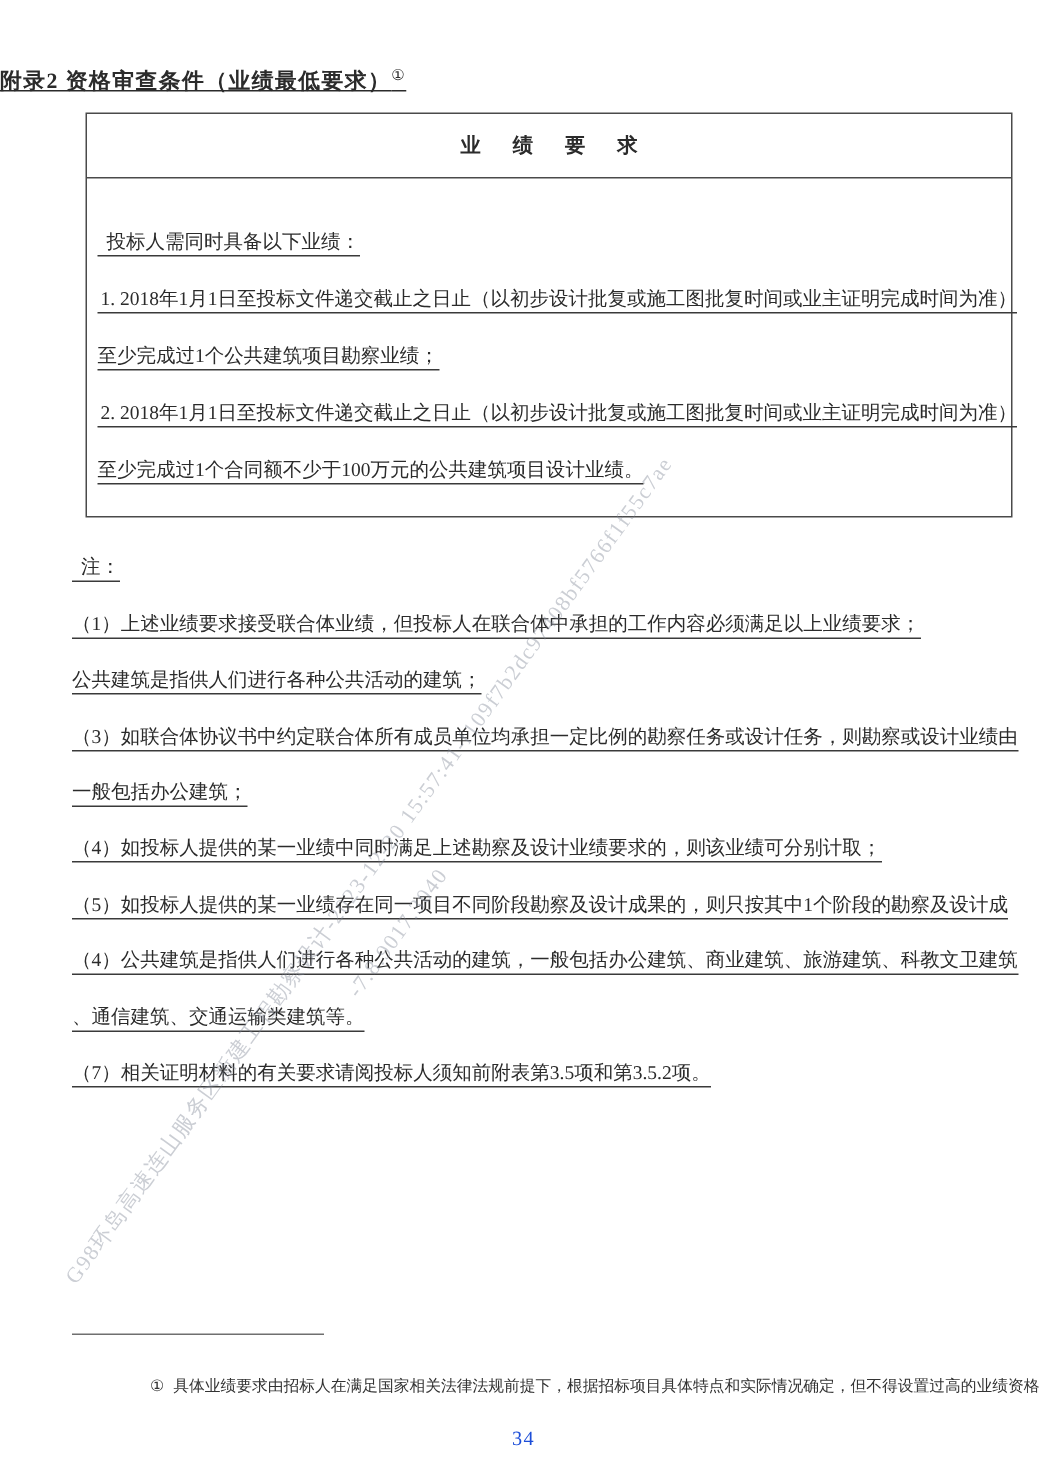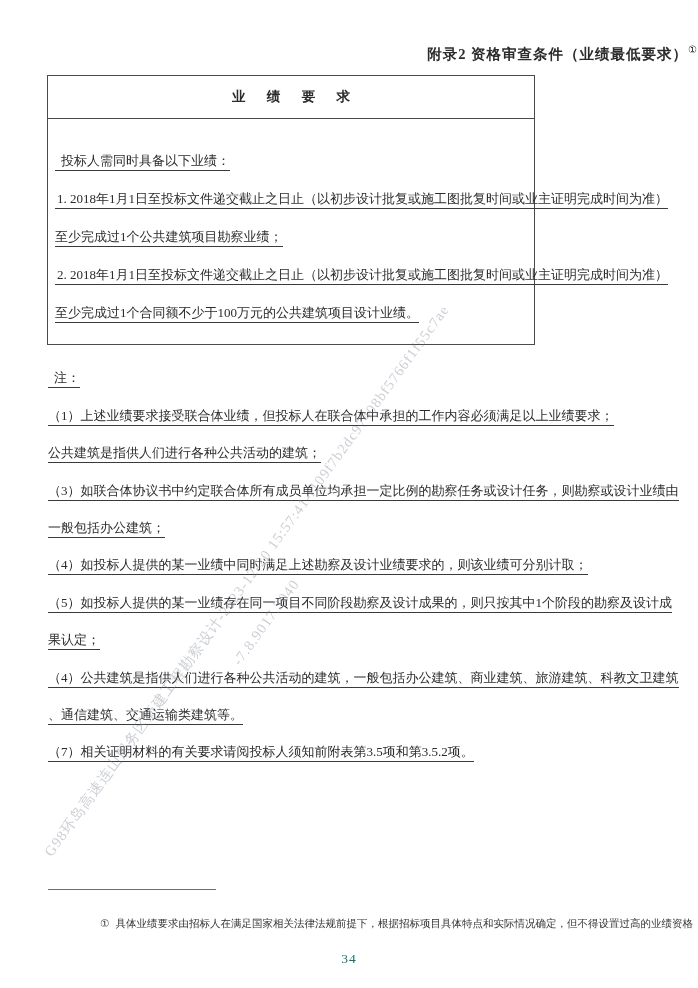--- a/index.html
+++ b/index.html
@@ -6,27 +6,28 @@
   html,body { width:698px; height:988px; }
   body {
     position:relative;
     background:#ffffff;
     font-family:"Liberation Serif","DejaVu Serif",serif;
     color:#2b2b2b;
     overflow:hidden;
   }
   .title {
     position:absolute; top:44px; left:0; width:100%;
-    text-align:right; font-size:14.5px; font-weight:bold;
+    text-align:left; font-size:14.5px; font-weight:bold;
     letter-spacing:1px;
+    text-decoration:underline;
   }
   .title sup { font-size:10px; font-weight:normal; }
 
   .qtable {
-    position:absolute; left:47px; top:75px; width:488px; height:270px;
+    position:absolute; left:57px; top:75px; width:618px; height:270px;
     border:1.5px solid #4a4a4a;
   }
   .qtable-header {
     height:43px; border-bottom:1.5px solid #4a4a4a;
     display:flex; align-items:center; justify-content:center;
     font-weight:bold; font-size:13.5px; letter-spacing:9px;
     padding-left:9px; 
   }
   .qtable-body { padding:14px 7px 10px 7px; }
 
@@ -49,21 +50,21 @@
     border-top:1px solid #6f6f6f;
   }
   .footnote {
     position:absolute; left:52px; top:917px; width:645px;
     font-size:10.5px; white-space:nowrap; color:#333;margin-left:48px;
   }
   .footnote .fn-marker { margin-right:6px; }
 
   .page-number {
     position:absolute; top:951px; left:0; width:100%;
-    text-align:center; font-size:13.5px; color:#0f766e;
+    text-align:center; font-size:13.5px; color:#1d4ed8;
     letter-spacing:1px;
   }
 
   .watermark {
     position:absolute; left:-163px; top:450px; width:1000px;
     transform:rotate(-54deg);
     color:rgba(125,132,148,0.40);
     font-size:14.5px; letter-spacing:1px; line-height:40px;
     pointer-events:none; white-space:nowrap;
     text-align:left;
@@ -117,23 +118,20 @@
   <div class="nrow">
       <span class="ul">一般包括办公建筑；</span>
     </div>
   <div class="nrow">
       <span class="ul">（4）如投标人提供的某一业绩中同时满足上述勘察及设计业绩要求的，则该业绩可分别计取；</span>
     </div>
   <div class="nrow">
       <span class="ul">（5）如投标人提供的某一业绩存在同一项目不同阶段勘察及设计成果的，则只按其中1个阶段的勘察及设计成</span>
     </div>
   <div class="nrow">
-      <span class="ul">果认定；</span>
-    </div>
-  <div class="nrow">
       <span class="ul">（4）公共建筑是指供人们进行各种公共活动的建筑，一般包括办公建筑、商业建筑、旅游建筑、科教文卫建筑</span>
     </div>
   <div class="nrow">
       <span class="ul">、通信建筑、交通运输类建筑等。</span>
     </div>
   <div class="nrow">
       <span class="ul">（7）相关证明材料的有关要求请阅投标人须知前附表第3.5项和第3.5.2项。</span>
     </div>
 </div>
 

